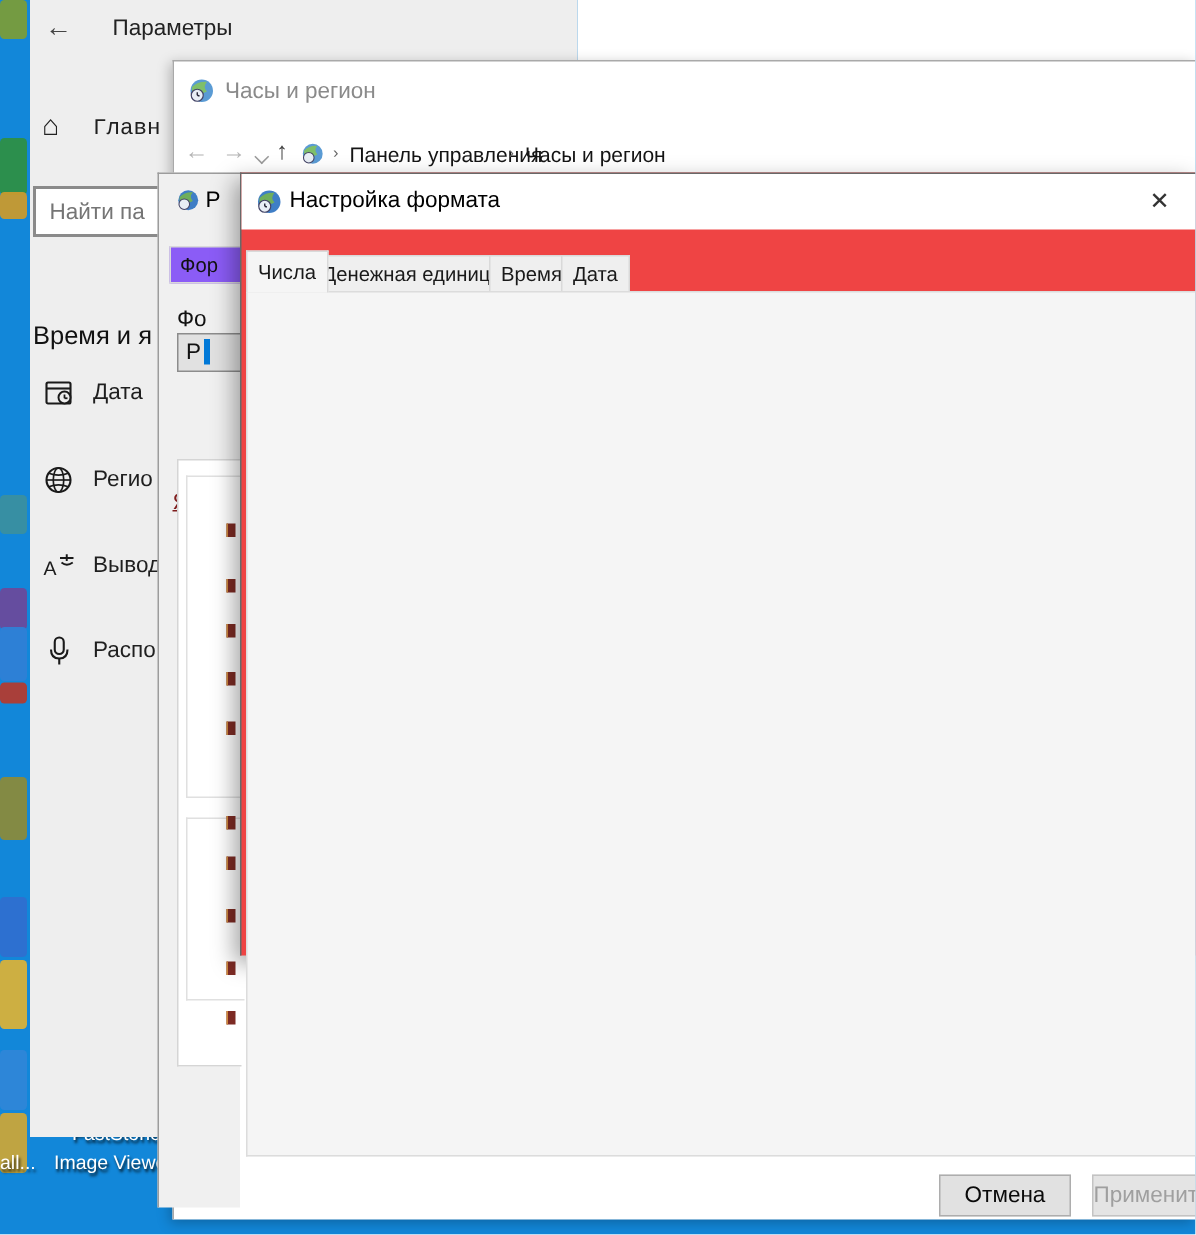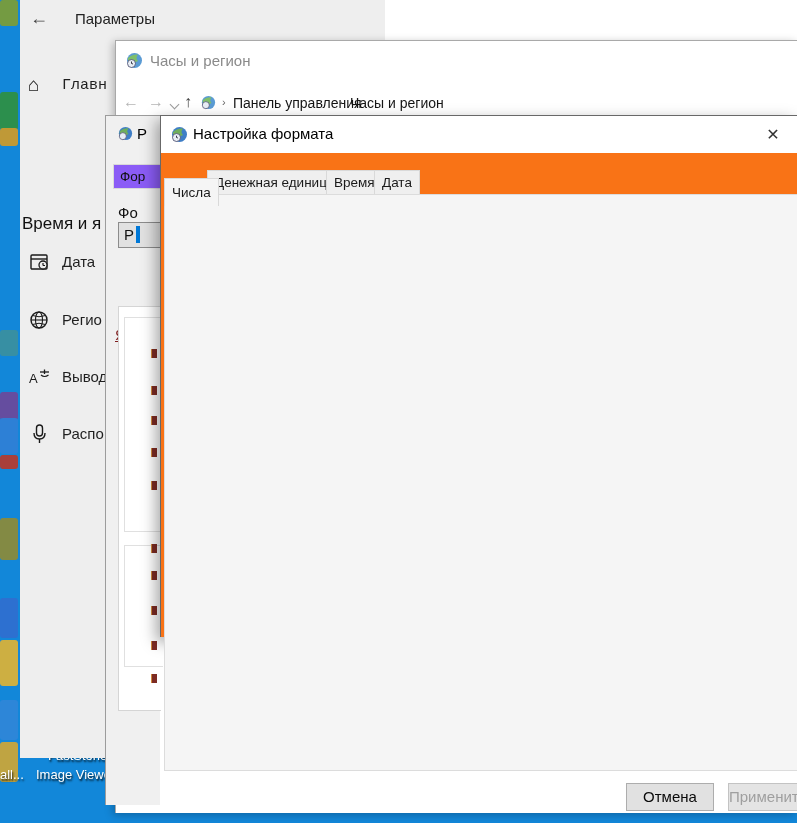--- a/index.html
+++ b/index.html
@@ -41,21 +41,21 @@
   .r-lb{left:12px;top:88px;font-size:15px;}
   .r-combo{left:12px;top:106px;width:43px;height:26px;background:#e1e1e1;border:1px solid #8c8c8c;box-sizing:border-box;}
   .r-combo span{position:absolute;left:5px;top:3px;font-size:15px;}
   .r-combo i{position:absolute;left:17px;top:3px;width:4px;height:17px;background:#0078d7;}
   .r-link{left:9px;top:166px;font-size:15px;color:#7f1d1d;text-decoration:underline;margin-top:44px;}
   .r-panel{left:12px;top:190px;width:43px;height:405px;background:#fff;border:1px solid #d5d5d5;border-right:none;box-sizing:border-box;}
   .r-group{position:absolute;border:1px solid #e0e0e0;border-right:none;}
   .r-frag{position:absolute;width:5px;height:9px;background:#7d2b24;border-left:1px solid #cf8a3c;}
 
   
-  #fdlg{left:160px;top:115px;width:637px;height:522px;background:#f97316;border-left:1px solid #686868;border-top:1px solid #686868;box-sizing:border-box;box-shadow:-4px 5px 14px rgba(0,0,0,.35);}
+  #fdlg{left:160px;top:115px;width:637px;height:522px;background:#ef4444;border-left:1px solid #686868;border-top:1px solid #686868;box-sizing:border-box;box-shadow:-4px 5px 14px rgba(0,0,0,.35);}
   .f-titlebar{left:0;top:0;width:637px;height:37px;background:#fff;}
   .f-title{left:32px;top:9px;font-size:15px;color:#000;}
   .f-ic{left:10px;top:10px;}
   .f-close{left:595px;top:6px;width:34px;height:26px;text-align:center;font-size:16px;color:#333;line-height:26px;}
   .tab{position:absolute;box-sizing:border-box;font-size:13.5px;color:#1a1a1a;background:#efefef;border:1px solid #d9d9d9;border-bottom:none;padding:4px 7px 0 7px;height:24px;top:54px;white-space:nowrap;}
   .tab.active{top:51px;height:28px;background:#f5f5f5;padding-top:6px;z-index:3;}
   .f-panel{left:3px;top:78px;width:634px;height:577px;background:#f5f5f5;border:1px solid #dcdcdc;border-right:none;box-sizing:border-box;z-index:1;}
   .gbox{left:18px;top:98px;width:602px;height:95px;border:1px solid #d8d8d8;box-sizing:border-box;}
   .gbox-legend{position:absolute;left:8px;top:-9px;background:#f5f5f5;padding:0 5px;font-size:15px;color:#0a0a0a;}
   .samp-lb{position:absolute;font-size:15px;color:#0a0a0a;white-space:nowrap;}
@@ -103,20 +103,23 @@
   <span class="dlabel" style="left:36px;top:767px;">Image Viewer</span>
   <span class="dlabel" style="left:0px;top:767px;">all...</span>
 
   <div class="abs" style="left:385px;top:0;width:412px;height:40px;background:#ffffff;"></div>
 
   <div id="settings" class="abs">
     <span class="abs s-back">←</span>
     <span class="abs s-title">Параметры</span>
     <span class="abs s-home-ic">⌂</span>
     <span class="abs s-home-lb">Главн</span>
+    <div class="abs s-search">
+      <span>Найти па</span>
+    </div>
     <span class="abs s-head">Время и я</span>
 
     <div class="s-item" style="top:250px;">
       <span class="ic">
         <svg width="24" height="24" viewBox="0 0 24 24">
             <rect x="3" y="5" width="16" height="14" rx="1" fill="none" stroke="#1a1a1a" stroke-width="1.4"></rect>
             <line x1="3" y1="9" x2="19" y2="9" stroke="#1a1a1a" stroke-width="1.4"></line>
             <circle cx="15" cy="15" r="4" fill="#eee" stroke="#1a1a1a" stroke-width="1.3"></circle>
             <line x1="15" y1="13" x2="15" y2="15.5" stroke="#1a1a1a" stroke-width="1.2"></line>
             <line x1="15" y1="15.5" x2="17" y2="15.5" stroke="#1a1a1a" stroke-width="1.2"></line>
@@ -230,21 +233,21 @@
           <circle cx="8.5" cy="8.5" r="7.5" fill="#3f7ec6"></circle>
           <path d="M2 6 Q6 2 12 2.5 Q9 6 12 9 Q7 12 2 9 Z" fill="#6fae5c"></path>
           <circle cx="5.5" cy="11.5" r="4" fill="#e8eef5" stroke="#446" stroke-width="0.8"></circle>
           <line x1="5.5" y1="9.7" x2="5.5" y2="11.5" stroke="#223" stroke-width="0.9"></line>
           <line x1="5.5" y1="11.5" x2="6.9" y2="12" stroke="#223" stroke-width="0.9"></line>
         </svg>
     </span>
     <span class="abs f-title">Настройка формата</span>
     <span class="abs f-close">✕</span>
 
-    <span class="tab active" style="left:3px;margin-top:11px;">Числа</span>
+    <span class="tab active" style="left:3px;">Числа</span>
     <span class="tab" style="left:46px;">Денежная единица</span>
     <span class="tab" style="left:165px;">Время</span>
     <span class="tab" style="left:213px;">Дата</span>
 
     <div class="abs f-panel"></div>
 
     <div class="abs gbox">
       <span class="gbox-legend">Образцы</span>
       <span class="samp-lb" style="left:8px;top:25px;">Положительное:</span>
       <div class="samp-box" id="sbox1">123 456 789.0000</div>

